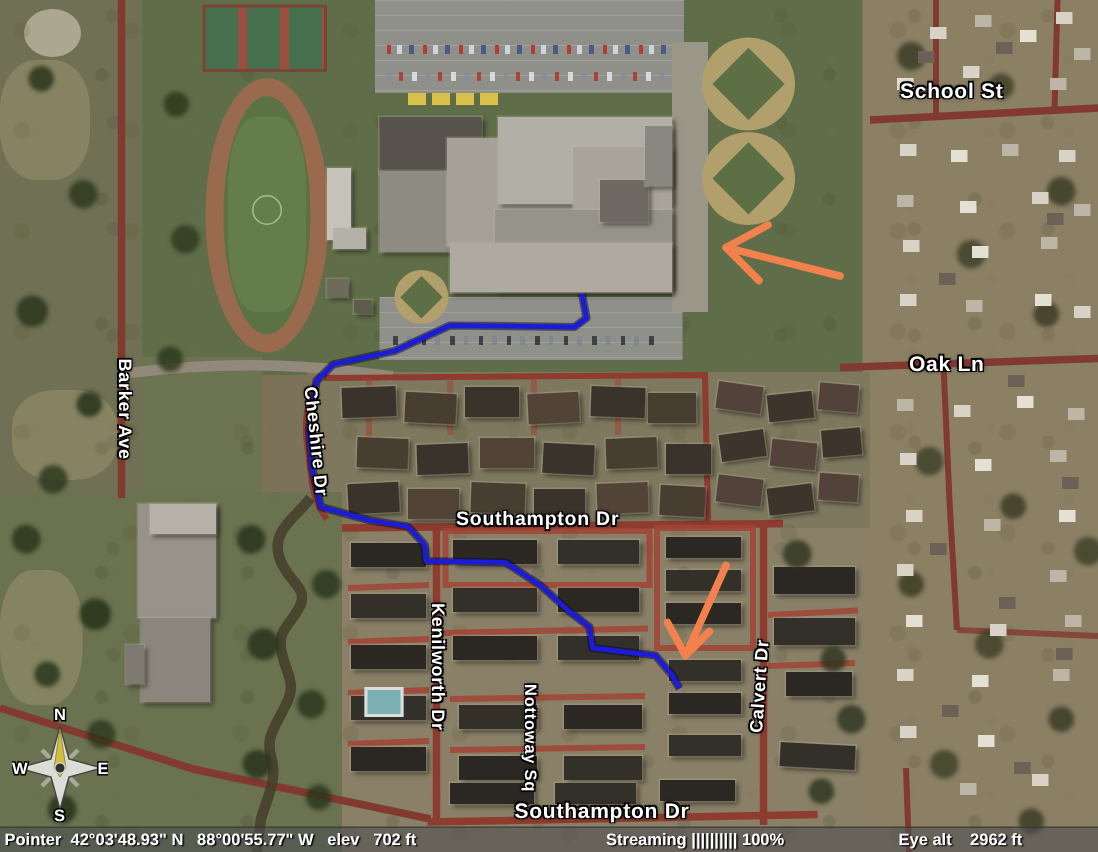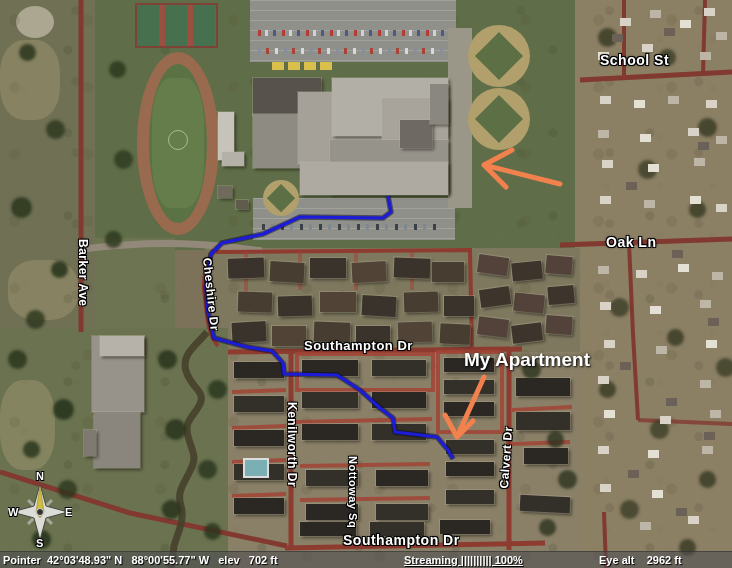--- a/index.html
+++ b/index.html
@@ -138,21 +138,21 @@
   #gtext{position:absolute;left:22px;top:0;font-family:"Liberation Serif",serif;
     font-weight:bold;font-size:25px;letter-spacing:.5px;
     text-shadow:0 1px 3px rgba(0,0,0,.75),0 0 2px rgba(0,0,0,.6);}
 
   
   #statusbar{left:0;top:551px;width:732px;height:17px;background:rgba(78,78,82,.58);
     border-top:1px solid rgba(40,40,40,.5);}
   .sb{position:absolute;top:2px;color:#fff;font-weight:bold;font-size:11px;
     white-space:pre;text-shadow:1px 1px 1px #000;}
   #sb-pointer{left:3px;}
-  #sb-streaming{left:404px;text-decoration:underline;}
+  #sb-streaming{left:404px;}
   #sb-eye{left:599px;}
 </style>
 </head>
 <body>
 
 <div class="stage">
 
   <div class="zone" id="z-left"></div>
   <div class="zone" id="z-campus"></div>
   <div class="zone" id="z-east"></div>
@@ -310,21 +310,20 @@
 
   <span class="slabel" id="lbl-cedar">School St</span>
   <span class="slabel" id="lbl-oak">Oak Ln</span>
   <span class="slabel" id="lbl-barker">Barker Ave</span>
   <span class="slabel" id="lbl-cheshire">Cheshire Dr</span>
   <span class="slabel" id="lbl-northampton">Southampton Dr</span>
   <span class="slabel" id="lbl-kenilworth">Kenilworth Dr</span>
   <span class="slabel" id="lbl-nottoway">Nottoway Sq</span>
   <span class="slabel" id="lbl-calvert">Calvert Dr</span>
   <span class="slabel" id="lbl-southampton">Southampton Dr</span>
-  <span class="annot" id="annot-apt">My Apartment</span>
 
   <svg class="overlay" id="compass" width="64" height="78" viewBox="0 0 64 78">
     <g opacity=".92">
       <path d="M20,30 L44,54 M44,30 L20,54" stroke="#cfcfc8" stroke-width="3" opacity=".65"></path>
       <polygon points="32,14 38,36 60,42 38,48 32,70 26,48 4,42 26,36" fill="#e6e6e2" stroke="#444" stroke-width="1"></polygon>
       <polygon points="32,16 36,42 32,48 28,42" fill="#d9c53b" stroke="#8a7a20" stroke-width=".5"></polygon>
       <circle cx="32" cy="42" r="3.5" fill="#2e2e2e" stroke="#ddd"></circle>
     </g>
     <text class="ctext" x="28" y="10">N</text>
     <text class="ctext" x="0" y="46">W</text>

